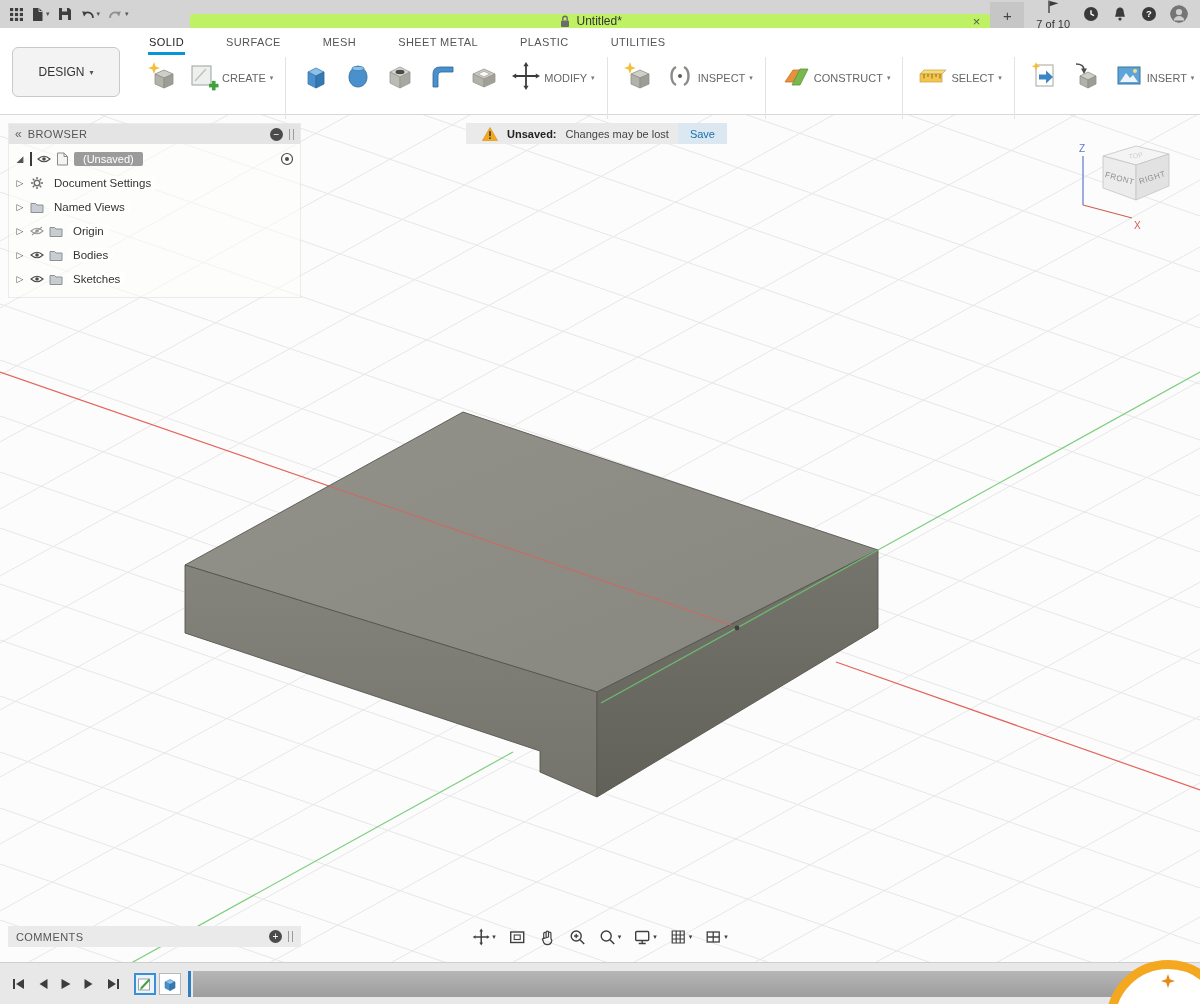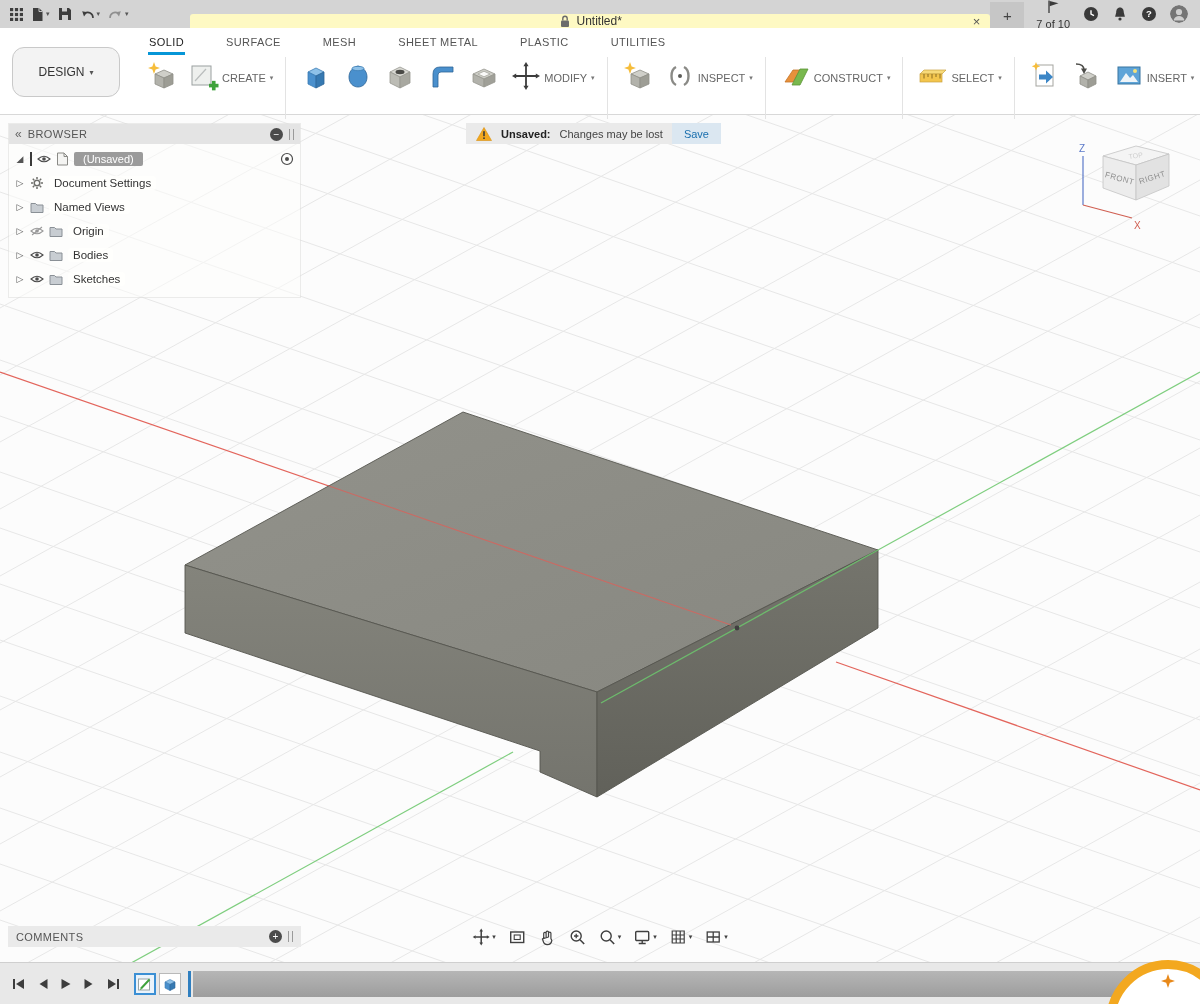--- a/index.html
+++ b/index.html
@@ -8,31 +8,31 @@
   svg{display:block;}
 
   
   .scene{position:absolute;top:0;left:0;z-index:0;}
 
   
   .titlebar{position:absolute;top:0;left:0;right:0;height:28px;background:#d4d4d4;display:flex;align-items:stretch;z-index:30;}
   .tb-left{display:flex;align-items:center;gap:8px;padding:0 10px;width:190px;}
   .tb-btn{display:flex;align-items:center;gap:2px;}
   .tb-caret{font-size:7px;color:#555;}
-  .doc-tab{flex:1;background:#fef9c3;margin-top:14px;border-radius:3px 3px 0 0;display:flex;align-items:center;justify-content:center;position:relative;}
+  .doc-tab{flex:1;background:#bef264;margin-top:14px;border-radius:3px 3px 0 0;display:flex;align-items:center;justify-content:center;position:relative;}
   .doc-title{font-size:12px;color:#333;display:flex;align-items:center;gap:6px;}
   .tab-close{position:absolute;right:10px;font-size:13px;color:#555;line-height:1;}
   .plus-tab{width:34px;margin-top:2px;background:#c6c6c6;display:flex;align-items:center;justify-content:center;font-size:15px;color:#444;}
   .tb-right{display:flex;align-items:center;gap:13px;padding:0 12px;}
   .tab-count{font-size:11px;color:#333;display:flex;align-items:center;gap:4px;flex-direction:column;}
   .avatar-wrap{width:18px;height:18px;border-radius:50%;overflow:hidden;}
 
   
   .ribbon{position:absolute;top:28px;left:0;right:0;height:87px;background:#ffffff;border-bottom:1px solid #d8d8d8;z-index:30;}
-  .ws-btn{position:absolute;left:12px;top:19px;width:108px;height:50px;background:#f3f3f3;border:1px solid #c9c9c9;border-radius:12px;display:flex;align-items:center;justify-content:center;gap:5px;font-size:12px;color:#333;}
+  .ws-btn{position:absolute;left:12px;top:19px;width:108px;height:50px;background:#f3f3f3;border:1px solid #c9c9c9;border-radius:6px;display:flex;align-items:center;justify-content:center;gap:5px;font-size:12px;color:#333;}
   .ws-caret{font-size:8px;color:#555;}
   .rtabs{position:absolute;left:148px;top:5px;display:flex;gap:40px;}
   .rtab{font-size:11px;color:#555;letter-spacing:.4px;padding:3px 1px 4px;border-bottom:3px solid transparent;}
   .rtab.active{color:#1c1c1c;border-bottom-color:#0696d7;}
   .rgroups{position:absolute;left:132px;top:27px;display:flex;align-items:flex-start;}
   .rgroup{display:flex;flex-direction:row;align-items:center;padding:0 12px;}
   .ricons{height:42px;display:flex;align-items:center;gap:6px;}
   .ribtn{width:36px;height:38px;display:flex;align-items:center;justify-content:center;border-radius:2px;}
   .rlabel{font-size:11px;color:#666;margin-top:3px;display:flex;gap:4px;align-items:center;}
   .gcaret{font-size:7px;color:#777;}
@@ -47,21 +47,21 @@
   .grip{width:5px;height:11px;border-left:1px solid #9a9a9a;border-right:1px solid #9a9a9a;}
   .btree{padding:3px 0 6px;}
   .brow{height:24px;display:flex;align-items:center;gap:5px;padding:0 6px;font-size:11.5px;color:#333;}
   .blabel{background:rgba(255,255,252,.78);padding:1px 5px;border-radius:2px;}
   .pill{background:#9b9b9b;color:#fff;padding:1px 9px;border-radius:2px;font-size:11px;}
   .exp{color:#555;font-size:9px;width:10px;text-align:center;}
   .rootbar{width:2px;height:14px;background:#3a3a3a;}
   .spacer{flex:1;}
 
   
-  .warnbar{position:absolute;left:466px;top:123px;height:21px;z-index:10;background:#eaeaea;display:flex;align-items:center;gap:9px;padding:0 0 0 10px;font-size:11px;color:#444;}
+  .warnbar{position:absolute;left:466px;top:123px;height:21px;z-index:10;background:#eaeaea;display:flex;align-items:center;gap:9px;padding:0 0 0 16px;font-size:11px;color:#444;}
   .warn-label{font-weight:bold;color:#222;}
   .save-chip{background:#dbe7f1;color:#1a6fae;padding:3px 12px;align-self:stretch;display:flex;align-items:center;}
 
   
   .viewcube{position:absolute;right:15px;top:138px;z-index:10;}
 
   
   .navbar{position:absolute;left:50%;transform:translateX(-50%);top:926px;height:22px;display:flex;align-items:center;gap:12px;z-index:10;}
   .nbtn{display:flex;align-items:center;gap:2px;}
   .ncaret{font-size:7px;color:#404040;}

